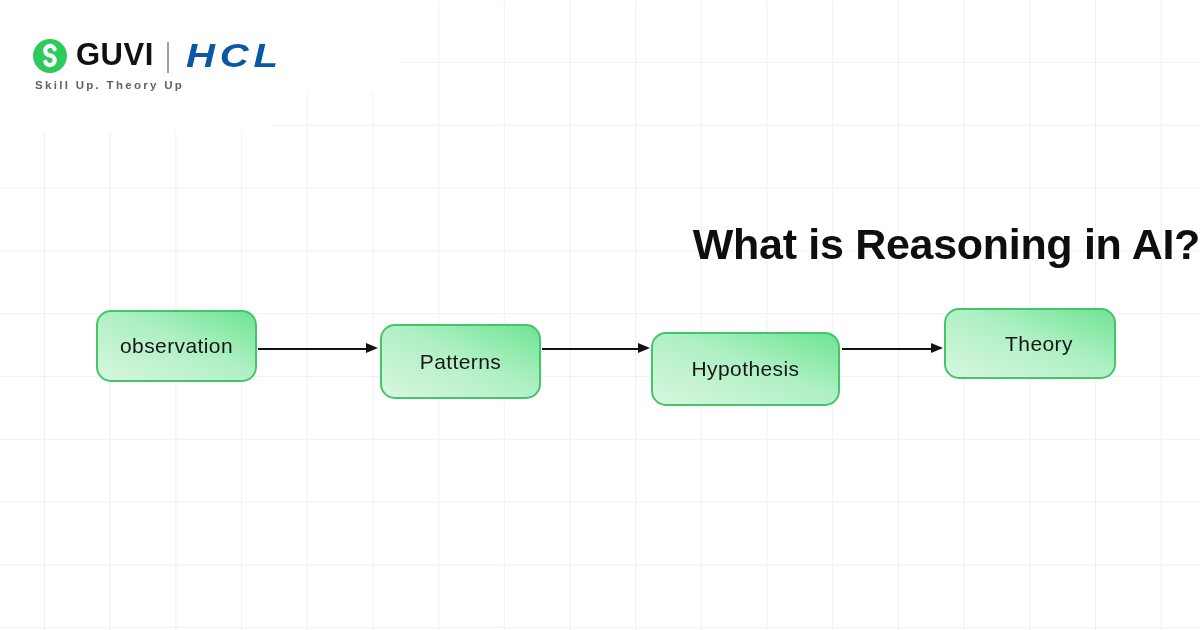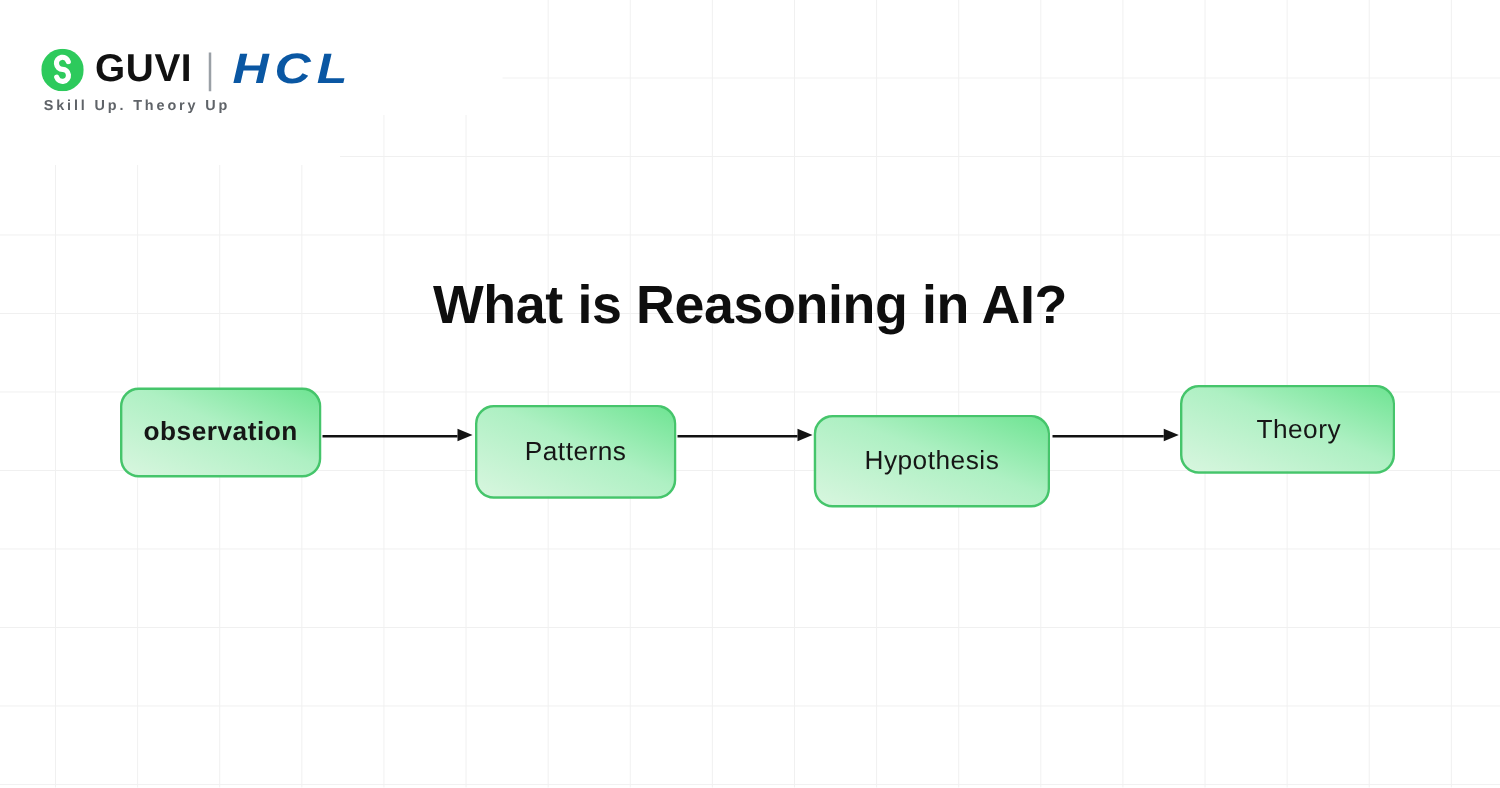--- a/index.html
+++ b/index.html
@@ -46,37 +46,37 @@
   }
   .tagline {
     position: absolute; left: 35px; top: 79px;
     font-size: 11.5px; font-weight: 600; color: #5f6368;
     letter-spacing: 2.3px;
   }
 
   
   .title {
     position: absolute; left: 0; top: 191px; width: 1200px;
-    text-align: center;
+    text-align: right;
     font-size: 43px; font-weight: 800; color: #0e0e0e;
     letter-spacing: -0.3px;
   }
 
   
   .node {
     position: absolute;
     box-sizing: border-box;
     display: flex; align-items: center; justify-content: center;
     border: 2px solid #45c56b;
     border-radius: 15px;
     background: linear-gradient(to top right, #d8f6df 0%, #aef0c3 55%, #6fe493 100%);
     font-size: 21px; font-weight: 400; color: #161616;
     letter-spacing: 0.4px;
   }
-  .node-1 { left:  96px; top: 310px; width: 161px; height: 72px; font-weight: bold; }
+  .node-1 { left:  96px; top: 310px; width: 161px; height: 72px; }
   .node-2 { left: 380px; top: 324px; width: 161px; height: 75px; }
   .node-3 { left: 651px; top: 309px; width: 189px; height: 74px; margin-top: 23px; }
   .node-4 { left: 944px; top: 308px; width: 172px; height: 71px; padding-left: 18px; }
 
   .arrow {
     position: absolute; top: 348px; height: 2px; background: #121212;
   }
   .arrow::after {
     content: ""; position: absolute; right: -12px; top: -5px;
     width: 0; height: 0;

